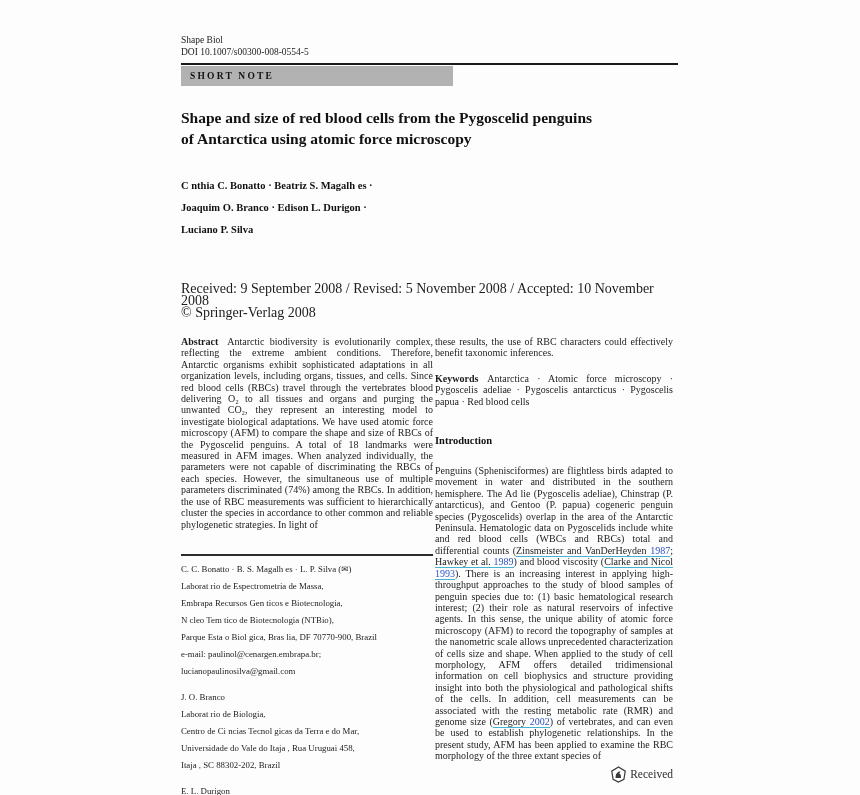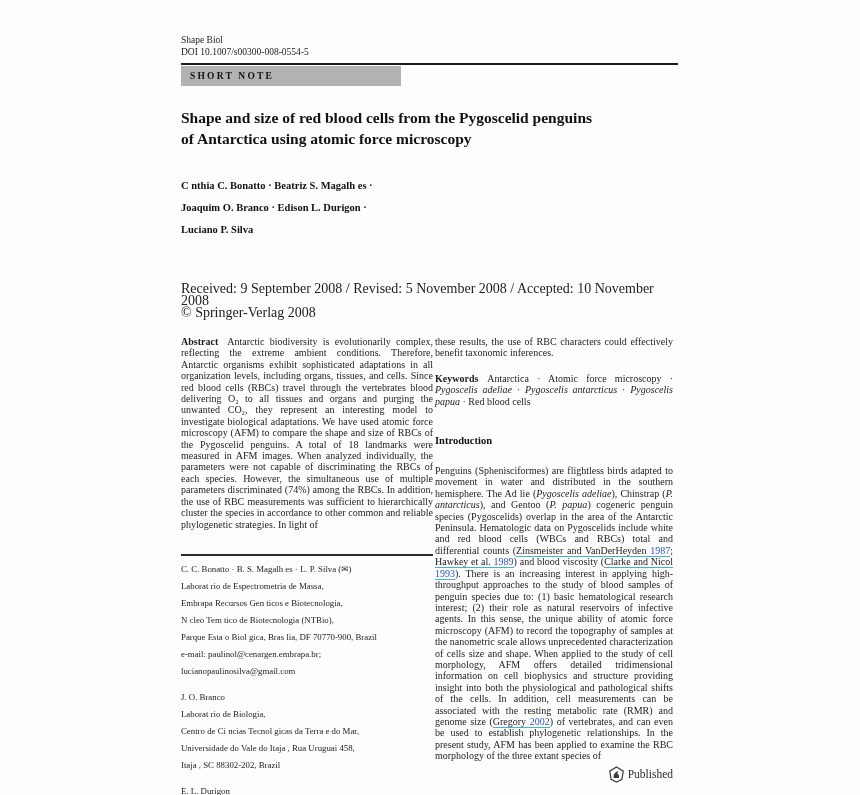--- a/index.html
+++ b/index.html
@@ -18,21 +18,21 @@
     width: 860px;
     height: 795px;
   }
   .content { width: 497px; }
 
   .journal-line { font-size: 9.5px; line-height: 12px; }
   .doi-line { font-size: 9.5px; line-height: 12px; }
   .header-rule { height: 2px; background: #1a1a1a; margin-top: 5px; width: 497px; }
   .short-note-banner {
     margin-top: 1px;
-    width: 220px; height: 20px;
+    width: 272px; height: 20px;
     background: #b2b2b2;
     font-weight: bold; font-size: 9.5px;
     letter-spacing: 2.2px;
     line-height: 20px;
     padding-left: 9px;
     box-sizing: border-box;
     color: #111;
   }
 
   .article-title {
@@ -63,21 +63,21 @@
   .lbl-gap { display: inline-block; width: 9px; }
 
   .keywords-para { margin-top: 14px; }
   .section-heading {
     margin-top: 28px;
     font-size: 10.5px; font-weight: bold;
     color: #111;
   }
   .intro-para { margin-top: 19px; }
 
-  .seg-i { font-style: italic; }
+  .seg-i { }
   .seg-link { border-bottom: 1.2px solid #45b3cf; }
   .seg-year { color: #2e53c6; border-bottom: 1.2px solid #45b3cf; }
 
   .fn-rule { margin-top: 24px; height: 2px; background: #2b2b2b; width: 252px; }
   .footnotes { margin-top: 5px; font-size: 8.8px; line-height: 17px; }
   .fn-block { margin: 0; }
   .fn-block + .fn-block { margin-top: 9px; }
   .env { font-size: 8.5px; }
 
   .pub-online-box {
@@ -146,19 +146,19 @@
 
         <div class="section-heading">Introduction</div>
 
         <p class="body-text intro-para"><span>Penguins (Sphenisciformes) are flightless birds adapted to movement in water and distributed in the southern hemisphere. The Ad lie (</span><span class="seg-i">Pygoscelis adeliae</span><span>), Chinstrap (</span><span class="seg-i">P. antarcticus</span><span>), and Gentoo (</span><span class="seg-i">P. papua</span><span>) cogeneric penguin species (Pygoscelids) overlap in the area of the Antarctic Peninsula. Hematologic data on Pygoscelids include white and red blood cells (WBCs and RBCs) total and differential counts (</span><span class="seg-link">Zinsmeister and VanDerHeyden </span><span class="seg-year">1987</span><span>; </span><span class="seg-link">Hawkey et al. </span><span class="seg-year">1989</span><span>) and blood viscosity (</span><span class="seg-link">Clarke and Nicol </span><span class="seg-year">1993</span><span>). There is an increasing interest in applying high-throughput approaches to the study of blood samples of penguin species due to: (1) basic hematological research interest; (2) their role as natural reservoirs of infective agents. In this sense, the unique ability of atomic force microscopy (AFM) to record the topography of samples at the nanometric scale allows unprecedented characterization of cells size and shape. When applied to the study of cell morphology, AFM offers detailed tridimensional information on cell biophysics and structure providing insight into both the physiological and pathological shifts of the cells. In addition, cell measurements can be associated with the resting metabolic rate (RMR) and genome size (</span><span class="seg-link">Gregory </span><span class="seg-year">2002</span><span>) of vertebrates, and can even be used to establish phylogenetic relationships. In the present study, AFM has been applied to examine the RBC morphology of the three extant species of</span></p>
 
         <div class="springer-row">
           <svg width="15" height="17" viewBox="0 0 20 22" aria-hidden="true">
             <path d="M10 1 L19 6.5 L17.2 17.5 L10 21 L2.8 17.5 L1 6.5 Z" fill="#ffffff" stroke="#3a3a3a" stroke-width="1.6"></path>
             <path d="M6.2 15.5 C5.8 11 8 7.5 12.5 6.8 C12.2 8.2 11.4 8.8 11.2 10 C13 10.5 13.6 12.5 13.2 15.5 Z" fill="#3a3a3a"></path>
           </svg>
-          <span class="springer-label">Published</span>
+          <span class="springer-label">Received</span>
         </div>
       </div>
 
     </div>
   </div>
 </div>
 
 </body></html>

